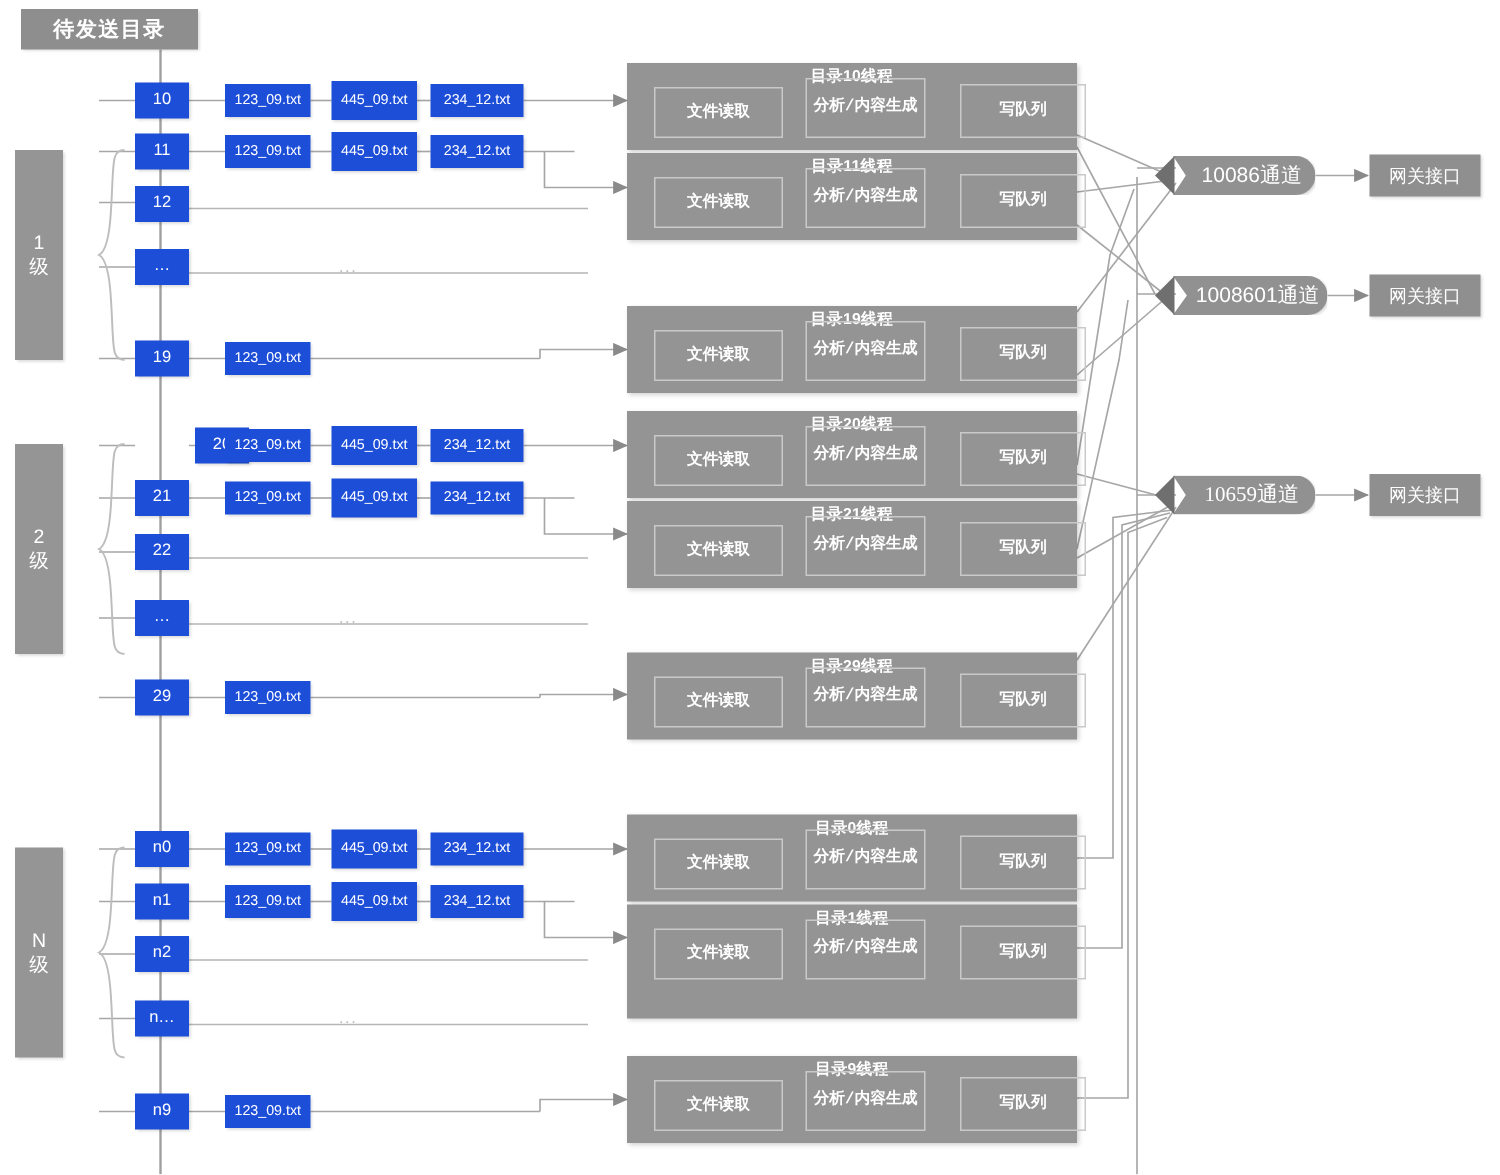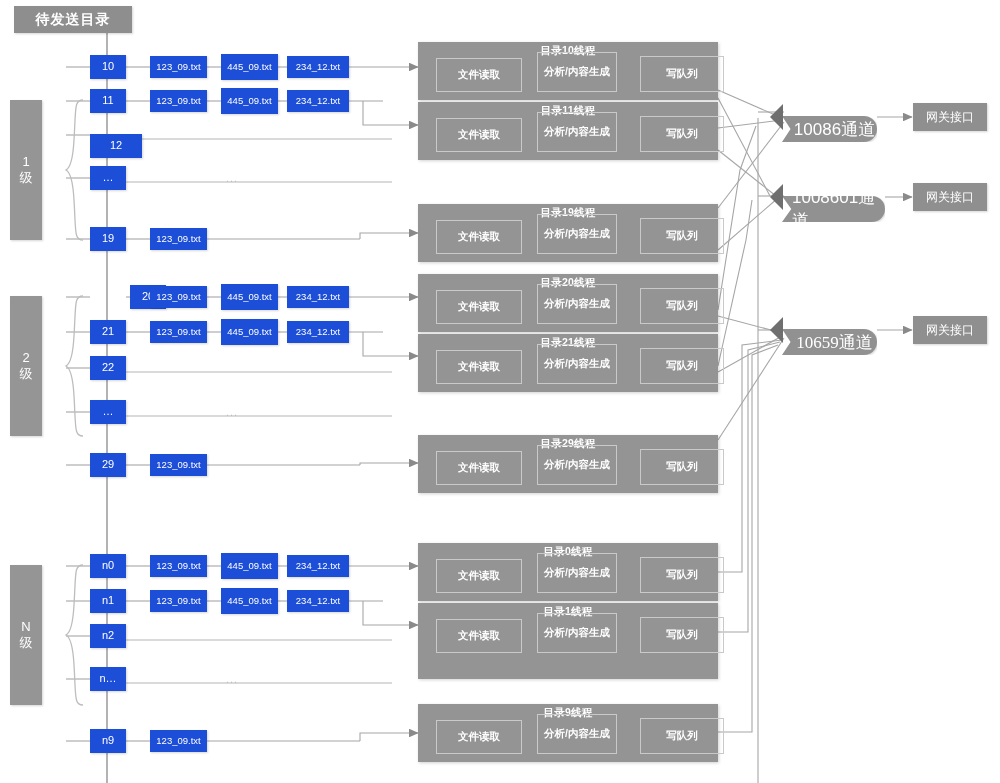--- a/index.html
+++ b/index.html
@@ -72,39 +72,38 @@
     align-items:center;
     justify-content:center;
     text-align:center;
     box-sizing:border-box;
     font-size:10.5px;
     font-weight:bold;
     line-height:1.12;
     z-index:3;
   }
   .sub-box.read{left:18px;  top:16px; width:86px;  height:34px;}
-  .sub-box.parse{left:119px;top:10px; width:80px;  height:40px; padding:0 2px;}
+  .sub-box.parse{left:119px;top:10px; width:80px;  height:40px; padding:0 2px;font-family:Liberation Mono, monospace;}
   .sub-box.queue{left:222px;top:14px; width:84px;  height:36px;}
 
   
   .channel{
     position:absolute;
     background:#919191;
     color:#fff;
-    font-size:17px;
+    font-size:14px;
     display:flex;
     align-items:center;
     justify-content:center;
     box-sizing:border-box;
     border-radius:0 14px 14px 0;
     clip-path:polygon(0% 0%, 100% 0%, 100% 100%, 0% 100%, 9% 50%);
     box-shadow:1px 1px 2px rgba(0,0,0,.16);
     z-index:7;
     padding-left:10px;
-    margin-top:12px;
   }
   .chan-nose{
     position:absolute;
     width:0;height:0;
     border-top:13px solid transparent;
     border-bottom:13px solid transparent;
     border-right:13px solid #6f6f6f;
     z-index:8;
   }
 
@@ -262,21 +261,21 @@
     <span>2</span>
     <span>级</span>
   </div>
   <div class="node level-node" style="left:10px;top:565px;width:32px;height:140px;">
     <span>N</span>
     <span>级</span>
   </div>
 
   <div class="node dir-node" style="left:90px;top:55px;width:36px;height:24px;">10</div>
   <div class="node dir-node" style="left:90px;top:89px;width:36px;height:24px;">11</div>
-  <div class="node dir-node" style="left:90px;top:134px;width:52px;height:24px;">12</div>
+  <div class="node dir-node" style="left:90px;top:124px;width:36px;height:24px;">12</div>
   <div class="node dir-node" style="left:90px;top:166px;width:36px;height:24px;">…</div>
   <div class="node dir-node" style="left:90px;top:227px;width:36px;height:24px;">19</div>
 
   <div class="node dir-node" style="left:90px;top:285px;width:36px;height:24px;margin-left:40px;">20</div>
   <div class="node dir-node" style="left:90px;top:320px;width:36px;height:24px;">21</div>
   <div class="node dir-node" style="left:90px;top:356px;width:36px;height:24px;">22</div>
   <div class="node dir-node" style="left:90px;top:400px;width:36px;height:24px;">…</div>
   <div class="node dir-node" style="left:90px;top:453px;width:36px;height:24px;">29</div>
 
   <div class="node dir-node" style="left:90px;top:554px;width:36px;height:24px;">n0</div>

